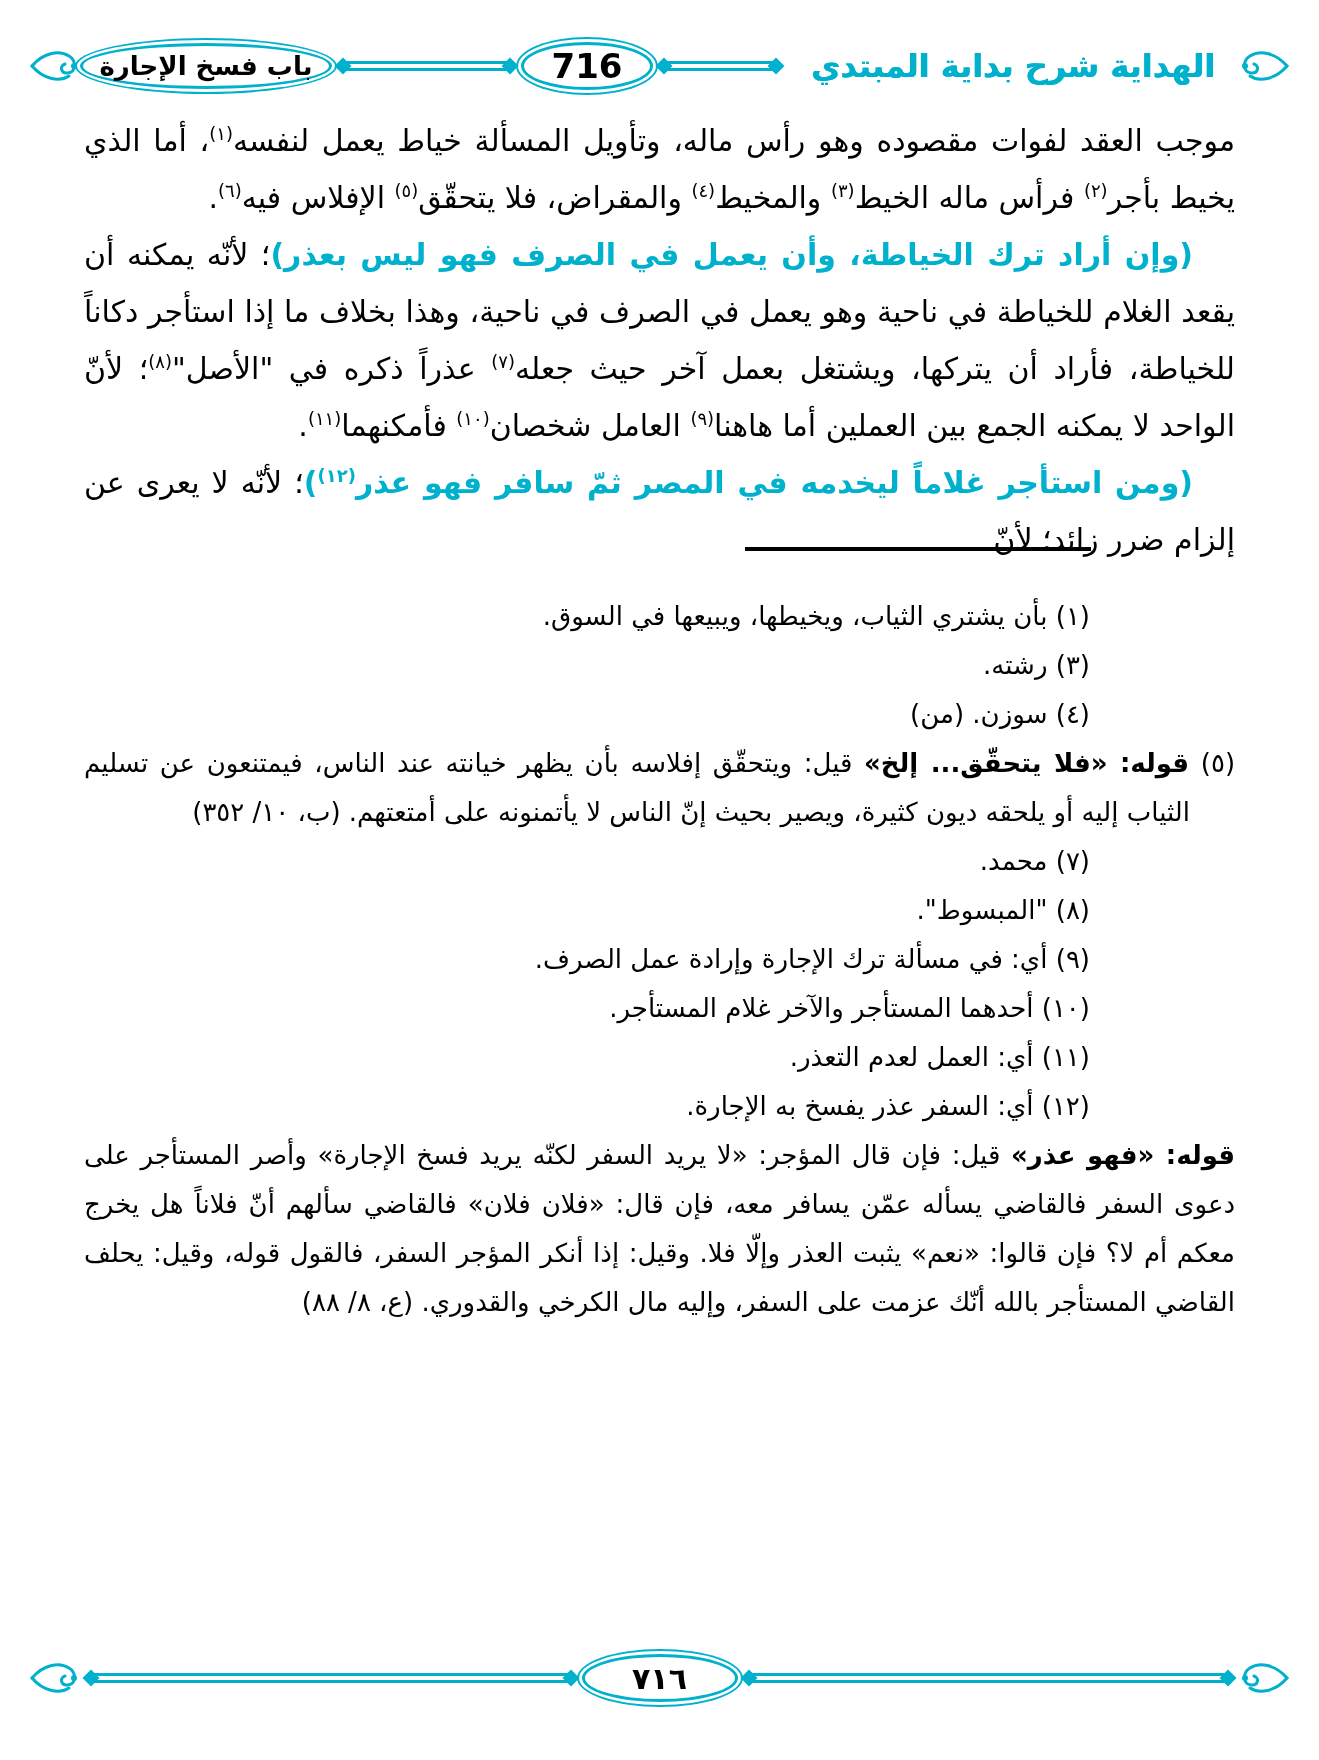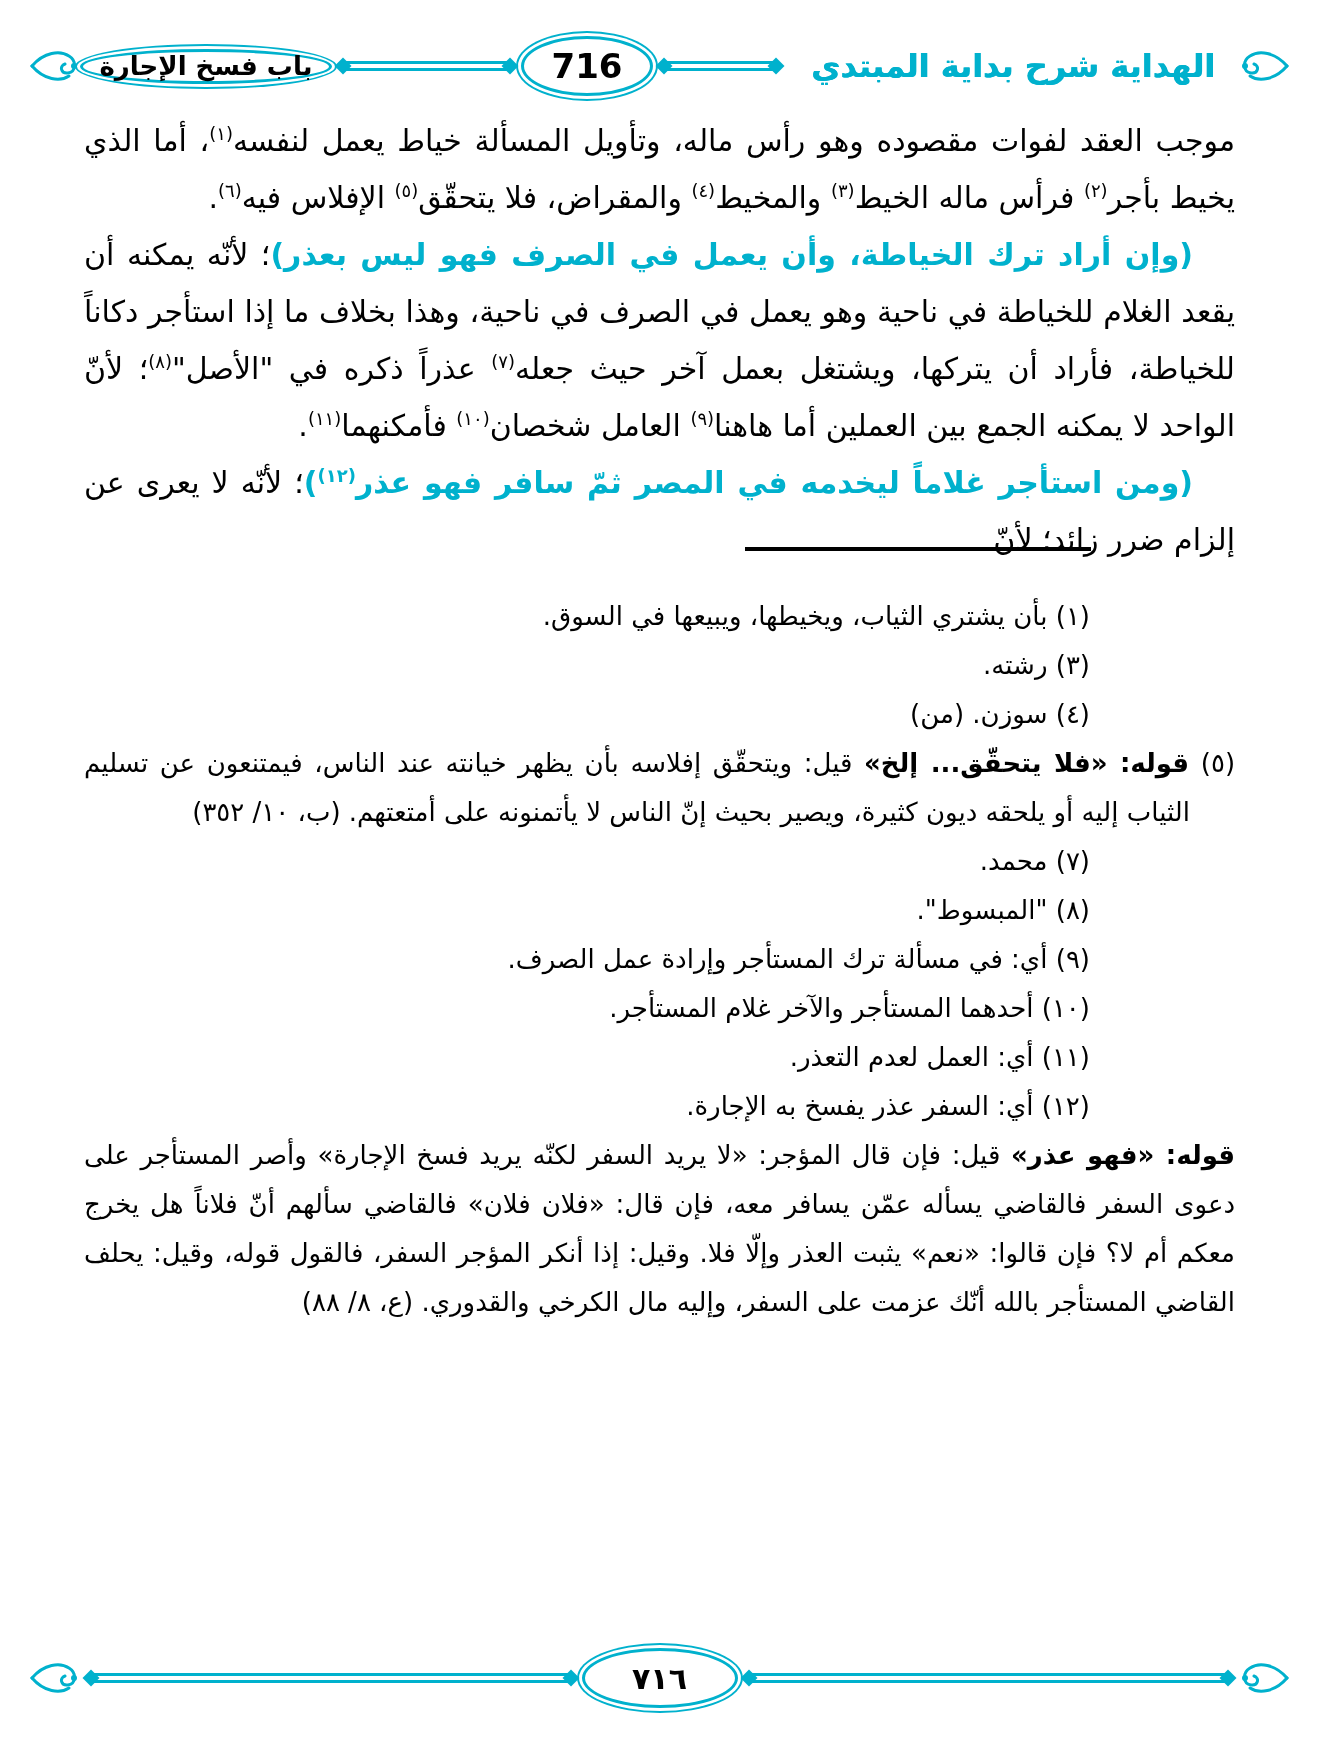--- a/index.html
+++ b/index.html
@@ -25,29 +25,29 @@
     background:var(--accent); transform:translateY(-50%) rotate(45deg);
   }
   .orn-line::before { right:-7px; }
   .orn-line::after  { left:-7px; }
   .scroll { flex:0 0 auto; }
   .scroll path { fill:none; stroke:var(--accent); stroke-width:3; stroke-linecap:round; }
   .scroll .dot { fill:var(--accent); }
   .flip { transform:scaleX(-1); }
 
   .cartouche {
-    flex:0 0 auto; width:252px; height:35px; background:#fff;
+    flex:0 0 auto; width:252px; height:46px; background:#fff;
     border:3px solid var(--accent); border-radius:50%;
     box-shadow:0 0 0 3px #fff, 0 0 0 5px var(--accent);
     display:flex; align-items:center; justify-content:center;
   }
   .cartouche span { font-size:26px; font-weight:bold; color:#000; direction:rtl; }
 
   .oval {
-    flex:0 0 auto; height:60px; background:#fff;
+    flex:0 0 auto; height:48px; background:#fff;
     border:3px solid var(--accent); border-radius:50%;
     box-shadow:0 0 0 3px #fff, 0 0 0 5px var(--accent);
     display:flex; align-items:center; justify-content:center;
   }
   .hdr-num { width:132px; font-size:34px; font-weight:bold; color:#000; }
   .ftr-num { width:156px; font-size:30px; font-weight:bold; color:#000; direction:rtl; }
 
   .calligraphy {
     flex:0 0 auto; width:452px; text-align:center; white-space:nowrap;
     color:var(--accent); font-size:32px; font-weight:bold; direction:rtl;
@@ -125,21 +125,21 @@
 
   <div class="separator"></div>
 
   <div class="footnotes">
     <div class="fn"><span>(١)</span> <span>بأن يشتري الثياب، ويخيطها، ويبيعها في السوق.</span></div>
     <div class="fn"><span>(٣)</span> <span>رشته.</span></div>
     <div class="fn"><span>(٤)</span> <span>سوزن. (من)</span></div>
     <div class="fn fn-long"><span>(٥)</span> <b>قوله: «فلا يتحقّق... إلخ»</b> <span>قيل: ويتحقّق إفلاسه بأن يظهر خيانته عند الناس، فيمتنعون عن تسليم الثياب إليه أو يلحقه ديون كثيرة، ويصير بحيث إنّ الناس لا يأتمنونه على أمتعتهم. (ب، ١٠/ ٣٥٢)</span></div>
     <div class="fn"><span>(٧)</span> <span>محمد.</span></div>
     <div class="fn"><span>(٨)</span> <span>"المبسوط".</span></div>
-    <div class="fn"><span>(٩)</span> <span>أي: في مسألة ترك المستأجر وإرادة عمل الصرف.</span></div>
+    <div class="fn"><span>(٩)</span> <span>أي: في مسألة ترك الإجارة وإرادة عمل الصرف.</span></div>
     <div class="fn"><span>(١٠)</span> <span>أحدهما المستأجر والآخر غلام المستأجر.</span></div>
     <div class="fn"><span>(١١)</span> <span>أي: العمل لعدم التعذر.</span></div>
     <div class="fn"><span>(١٢)</span> <span>أي: السفر عذر يفسخ به الإجارة.</span></div>
     <div class="endnote"><b>قوله: «فهو عذر»</b> <span>قيل: فإن قال المؤجر: «لا يريد السفر لكنّه يريد فسخ الإجارة» وأصر المستأجر على دعوى السفر فالقاضي يسأله عمّن يسافر معه، فإن قال: «فلان فلان» فالقاضي سألهم أنّ فلاناً هل يخرج معكم أم لا؟ فإن قالوا: «نعم» يثبت العذر وإلّا فلا. وقيل: إذا أنكر المؤجر السفر، فالقول قوله، وقيل: يحلف القاضي المستأجر بالله أنّك عزمت على السفر، وإليه مال الكرخي والقدوري. (ع، ٨/ ٨٨)</span></div>
   </div>
 
   <div class="band band-bottom">
     <svg class="scroll flip" width="50" height="38" viewBox="0 0 50 38">
       <path d="M48 19 C36 5 20 3 11 9 C3 14 4 25 12 26 C19 27 21 19 15 17"></path>
       <path d="M48 19 C36 33 20 35 11 29"></path>

